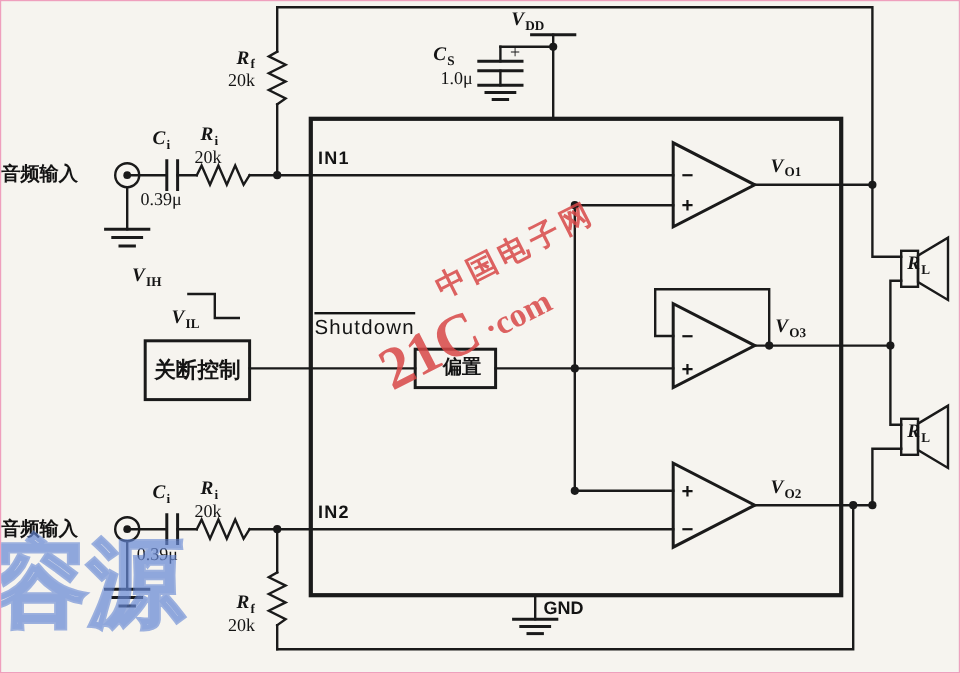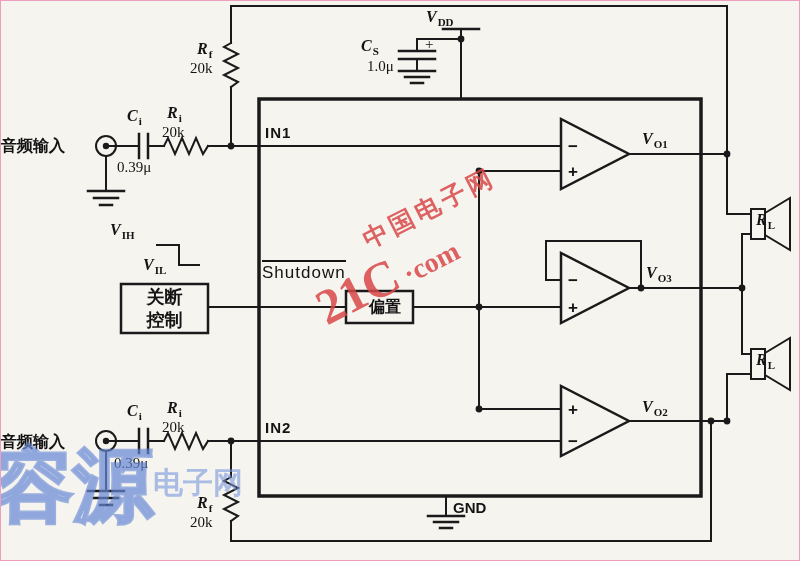--- a/index.html
+++ b/index.html
@@ -9,21 +9,21 @@
   .stage svg{position:absolute;left:0;top:0;z-index:1}
   .lbl{position:absolute;white-space:nowrap;z-index:2}
   .cjk{font:700 16px/1.15 "Liberation Sans",sans-serif}
   .var{font:italic 700 16px "Liberation Serif",serif}
   .var sub{font-style:normal;font-size:11px;line-height:0;margin-left:1px}
   .val{font:400 15px "Liberation Serif",serif}
   .pin{font:700 15px "Liberation Sans",sans-serif;letter-spacing:1px}
   .gnd-l{font:600 15px "Liberation Sans",sans-serif}
   .sd{font:400 17px "Liberation Sans",sans-serif;letter-spacing:1px}
   .sd span{display:inline-block;border-top:2px solid #141414;padding-top:1px}
-  .boxtext{position:absolute;display:flex;flex-direction:column;align-items:center;justify-content:center;
+  .boxtext{position:absolute;display:flex;flex-direction:row;align-items:center;justify-content:center;
            z-index:2;text-align:center}
   .wire{stroke:#1a1a1a;stroke-width:2;fill:none;stroke-linecap:square}
   .med{stroke-width:2.5}
   .thick{stroke-width:3.5}
   .dot{fill:#1a1a1a;stroke:none}
   .sgn{font:700 17px "Liberation Sans",sans-serif;fill:#141414}
   .wm{position:absolute;z-index:3;pointer-events:none;white-space:nowrap}
   .wm-red{left:292px;top:258px;transform:rotate(-27deg);transform-origin:0 0;color:#d84848;opacity:.85;line-height:1}
   .wm-red .cn{font:700 25px "Liberation Sans",sans-serif;letter-spacing:4px;margin-left:72px}
   .wm-red .bigrow{margin-top:-4px}
@@ -218,15 +218,14 @@
   <div class="lbl var" style="left:166px;top:398px"><span>R</span><sub>i</sub></div>
   <div class="lbl val" style="left:161px;top:418px">20k</div>
   <div class="lbl var" style="left:196px;top:493px"><span>R</span><sub>f</sub></div>
   <div class="lbl val" style="left:189px;top:513px">20k</div>
 
   <div class="wm wm-red">
     <div class="cn">中国电子网</div>
     <div class="bigrow"><span class="big">21C</span><span class="com">·com</span></div>
   </div>
   <div class="wm wm-blue-main">容源</div>
-  <div class="wm wm-blue-sub">电子网</div>
 
 </div>
 
 </body></html>

